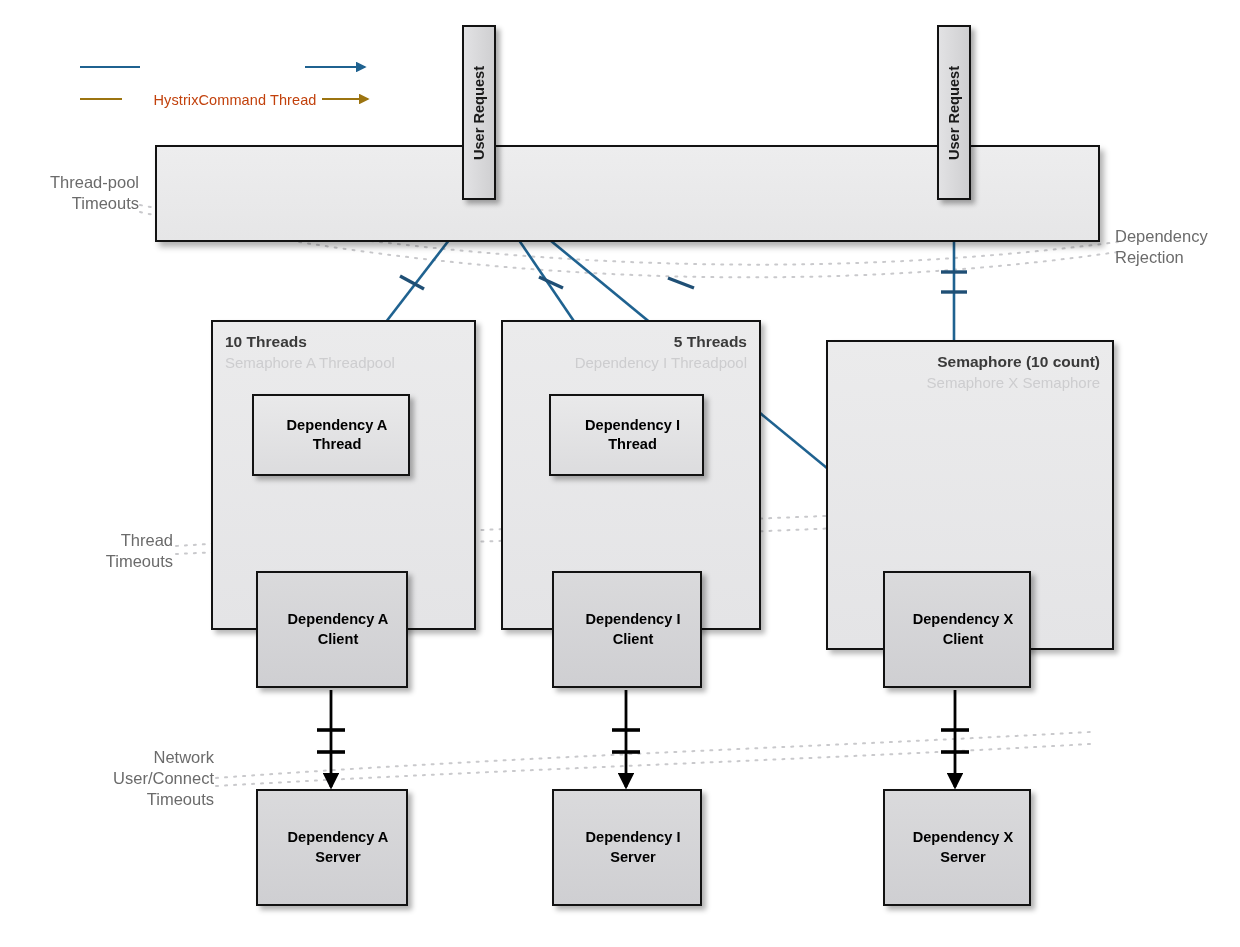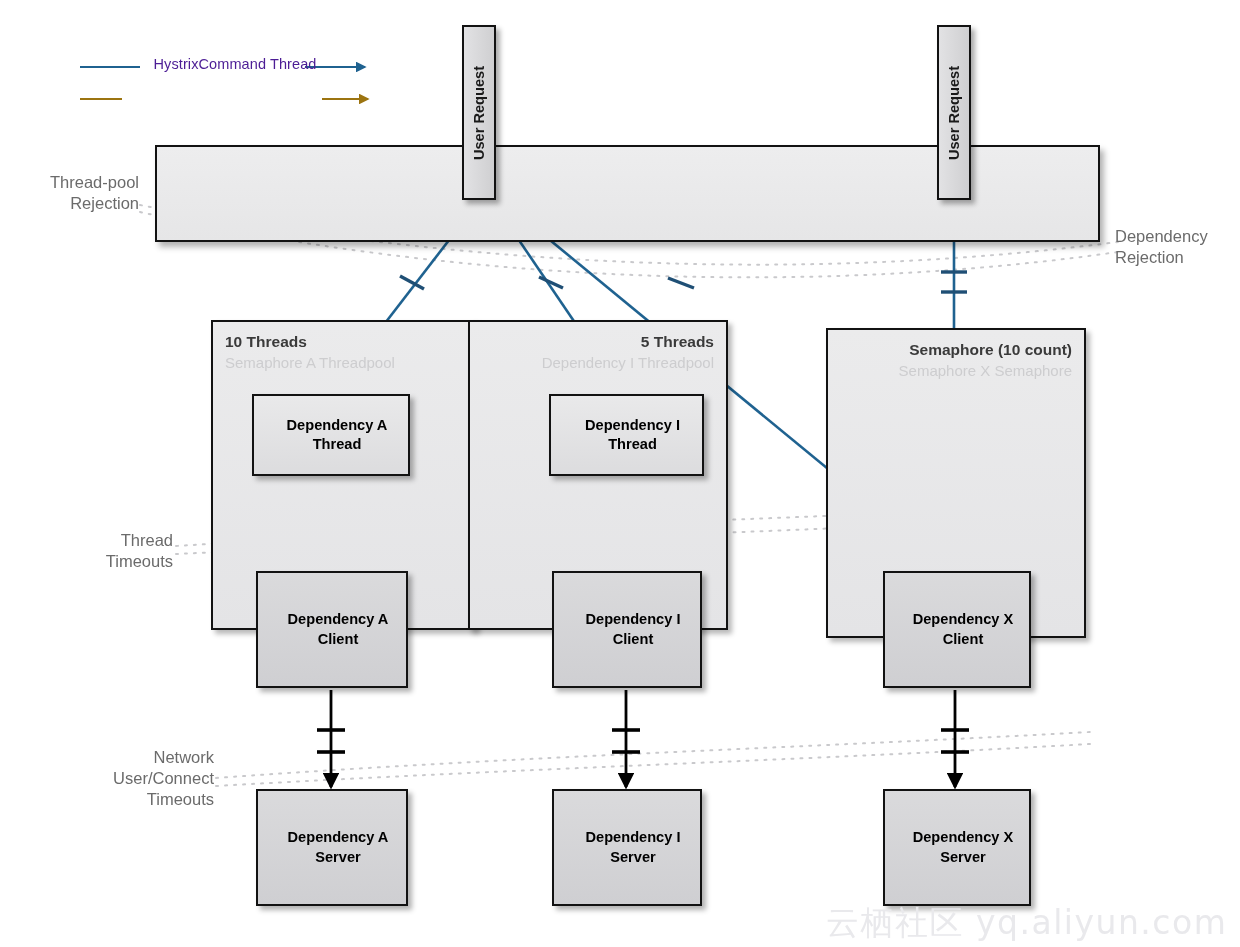--- a/index.html
+++ b/index.html
@@ -42,21 +42,21 @@
     position: absolute;
     left: 68px;
     top: 6px;
     width: 190px;
     text-align: center;
     font-size: 14.5px;
     letter-spacing: 0.1px;
     white-space: nowrap;
   }
   .legend-row.blue .legend-label { color: #1f6290; }
-  .legend-row.gold .legend-label { color: #4c1d95; }
+  .legend-row.gold .legend-label { color: #c2410c; margin-top: 36px; }
 
   
   .box {
     position: absolute;
     box-sizing: border-box;
     border: 2px solid #121212;
     box-shadow: 4px 4px 5px rgba(0,0,0,0.30);
     display: flex;
     align-items: center;
     justify-content: center;
@@ -262,28 +262,28 @@
     <span>User Request</span>
   </div>
 
   <div class="pool" style="left:211px; top:320px; width:265px; height:310px;">
     <div class="pool-head align-left">
       <div class="pool-title">10 Threads</div>
       <div class="pool-sub">Semaphore A Threadpool</div>
     </div>
   </div>
 
-  <div class="pool" style="left:468px; top:320px; width:260px; height:310px;padding-left:28px;">
+  <div class="pool" style="left:501px; top:320px; width:260px; height:310px;padding-left:28px;">
     <div class="pool-head align-right">
       <div class="pool-title">5 Threads</div>
       <div class="pool-sub">Dependency I Threadpool</div>
     </div>
   </div>
 
-  <div class="pool" style="left:826px; top:328px; width:260px; height:310px;">
+  <div class="pool" style="left:826px; top:340px; width:288px; height:310px;">
     <div class="pool-head align-right">
       <div class="pool-title">Semaphore (10 count)</div>
       <div class="pool-sub">Semaphore X Semaphore</div>
     </div>
   </div>
 
   <div class="box thread-box" style="left:252px; top:394px; width:158px; height:82px;">
     <div class="lines" style="white-space:pre-line;">Dependency A
 Thread</div>
   </div>
@@ -312,27 +312,26 @@
   <div class="box server-box" style="left:552px; top:789px; width:150px; height:117px;">
     <div class="lines" style="white-space:pre-line;">Dependency I
 Server</div>
   </div>
   <div class="box server-box" style="left:883px; top:789px; width:148px; height:117px;">
     <div class="lines" style="white-space:pre-line;">Dependency X
 Server</div>
   </div>
 
   <div class="annot right-aligned" style="left:14px; top:172px; width:125px;">Thread-pool
-Rejection</div>
+Timeouts</div>
 
   <div class="annot left-aligned" style="left:1115px; top:226px; width:125px;">Dependency
 Rejection</div>
 
   <div class="annot right-aligned" style="left:48px; top:530px; width:125px;">Thread
 Timeouts</div>
 
   <div class="annot right-aligned" style="left:28px; top:747px; width:186px;">Network
 User/Connect
 Timeouts</div>
 
-  <div class="watermark">云栖社区 yq.aliyun.com</div>
 
 </div>
 
 </body></html>

